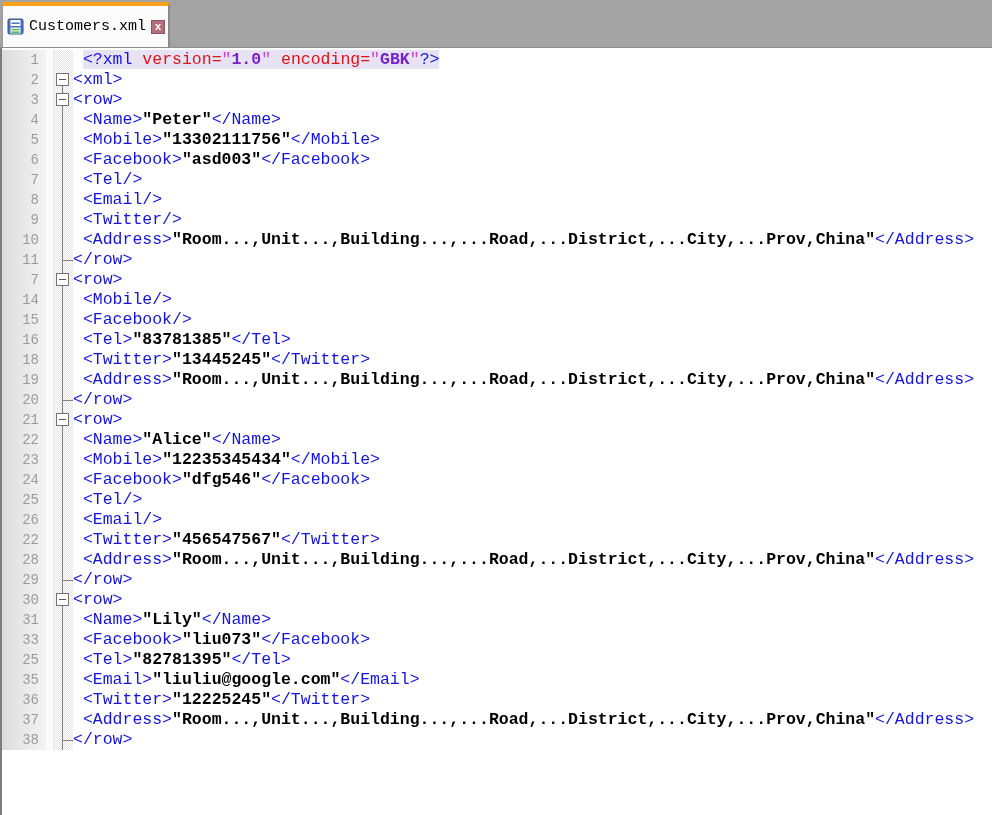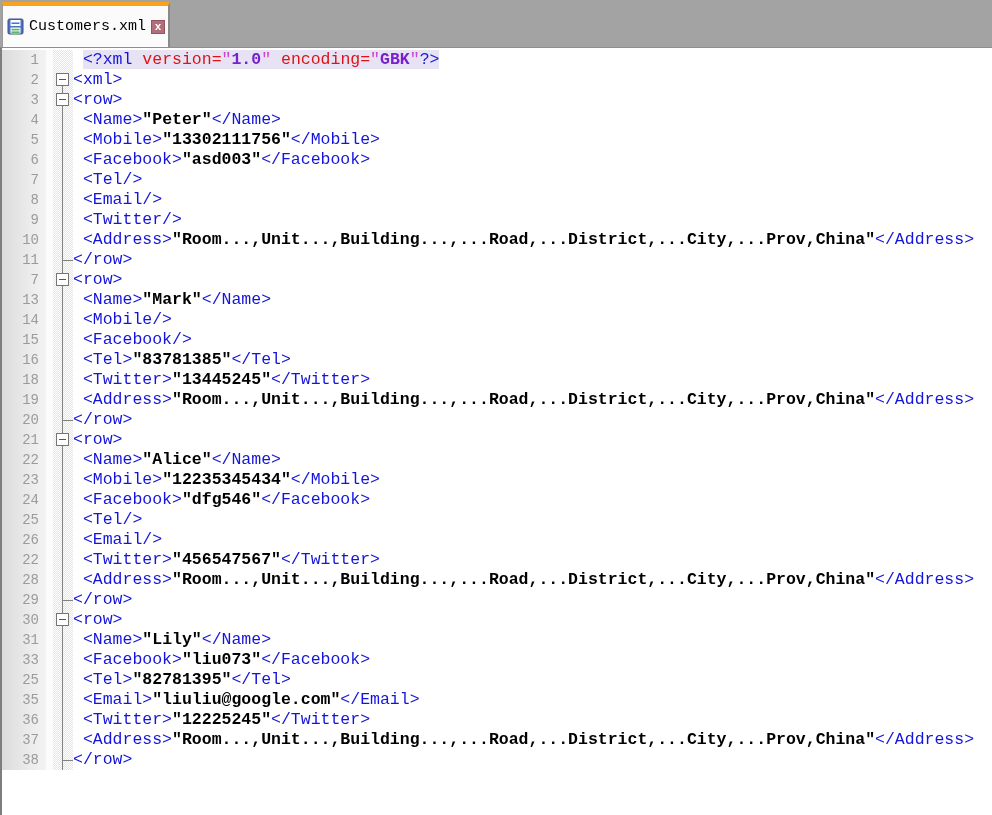--- a/index.html
+++ b/index.html
@@ -186,28 +186,20 @@
         <div class="gap"></div>
         <div class="fold">
           <div class="vl"></div>
           <div class="fbox">
             <div class="minus"></div>
           </div>
         </div>
         <div class="code"><span class="seg-tag">&lt;row&gt;</span></div>
       </div>
       <div class="line">
-        <div class="ln">13</div>
-        <div class="gap"></div>
-        <div class="fold">
-          <div class="vl"></div>
-        </div>
-        <div class="code"> <span class="seg-tag">&lt;Name&gt;</span><span class="seg-content">"Mark"</span><span class="seg-tag">&lt;/Name&gt;</span></div>
-      </div>
-      <div class="line">
         <div class="ln">14</div>
         <div class="gap"></div>
         <div class="fold">
           <div class="vl"></div>
         </div>
         <div class="code"> <span class="seg-tag">&lt;Mobile/&gt;</span></div>
       </div>
       <div class="line">
         <div class="ln">15</div>
         <div class="gap"></div>

